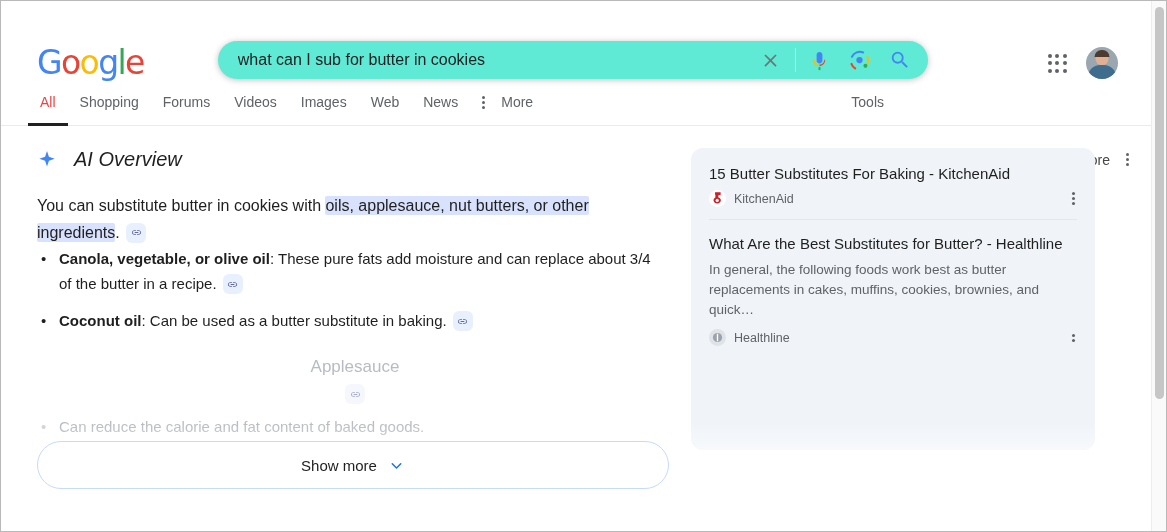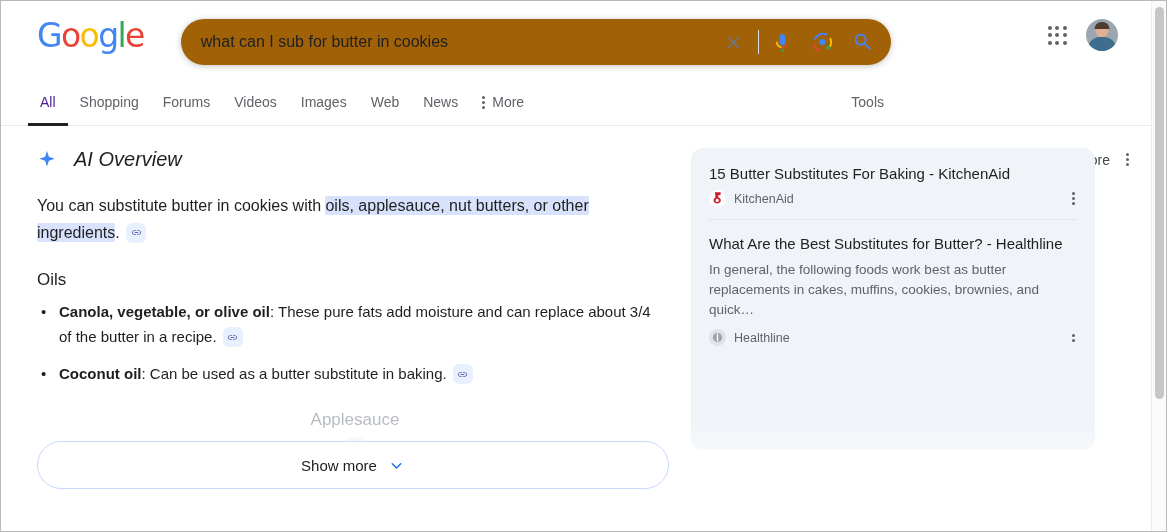--- a/index.html
+++ b/index.html
@@ -32,42 +32,43 @@
   }
 
   .page {
     position: absolute; top: 0; left: 0;
     width: 1151px; height: 532px;
     background: #fff;
   }
 
   
   .header {
-    display: flex; align-items: flex-start;
+    display: flex; align-items: flex-end;
     padding: 18px 0 0 0;
     height: 78px;
+    gap: 37px;
   }
   .logo {
     margin-left: 36px;
     font-size: 33px; line-height: 33px;
     letter-spacing: -1.6px;
     font-family: "DejaVu Sans", sans-serif;
     font-weight: 400;
     user-select: none;
   }
   .logo .b { color: #4285f4; }
   .logo .r { color: #ea4335; }
   .logo .y { color: #fbbc05; }
   .logo .g { color: #34a853; }
 
   .searchbar {
     margin-left: 37px;
-    width: 710px; height: 46px;
+    width: 710px; height: 38px;
     border-radius: 24px;
-    background: #a16207;
+    background: #5eead4;
     box-shadow: 0 1px 6px rgba(32,33,36,.28);
     display: flex; align-items: center;
     padding: 0 8px 0 20px;
   }
   .search-input {
     flex: 1;
     border: none; outline: none;
     font-size: 16px; color: #202124;
     font-family: "Liberation Sans", sans-serif;
     background: transparent;
@@ -136,25 +137,25 @@
     padding-left: 27px;
     border-bottom: 1px solid #ebebeb;
   }
   .tab {
     font-size: 14px; color: #5f6368;
     padding: 0 12px; height: 47px;
     display: flex; align-items: center;
     cursor: pointer; white-space: nowrap;
   }
   .tab.active {
-    color: #4c1d95;
+    color: #ef4444;
     box-shadow: inset 0 -3px 0 #202124;
   }
   .tab-more {
-    display: flex; align-items: center; gap: 7px;
+    display: flex; align-items: center; gap: 16px;
     font-size: 14px; color: #5f6368;
     padding: 0 12px; cursor: pointer;
   }
   .kebab-v {
     display: flex; flex-direction: column; gap: 2px; align-items: center;
   }
   .kebab-v i {
     width: 3px; height: 3px; border-radius: 50%; background: #5f6368;
     display: block;
   }
@@ -426,21 +427,20 @@
         <div class="answer">
           <span>You can substitute butter in cookies with </span><span class="hl">oils, applesauce, nut butters, or other ingredients</span><span>.</span>
           <span class="cite">
             <svg width="11" height="11" viewBox="0 0 24 24">
               <path fill="#5f6aa8" d="M3.9 12c0-1.71 1.39-3.1 3.1-3.1h4V7H7c-2.76 0-5 2.24-5 5s2.24 5 5 5h4v-1.9H7c-1.71 0-3.1-1.39-3.1-3.1zM8 13h8v-2H8v2zm9-6h-4v1.9h4c1.71 0 3.1 1.39 3.1 3.1s-1.39 3.1-3.1 3.1h-4V17h4c2.76 0 5-2.24 5-5s-2.24-5-5-5z"></path>
             </svg>
           </span>
         </div>
 
         <div>
-          <div class="sec-title">Oils</div>
           <ul class="bullets">
             <li>
               <b>Canola, vegetable, or olive oil</b><span>: These pure fats add moisture and can replace about 3/4 of the butter in a recipe.</span>
               <span class="cite">
                 <svg width="11" height="11" viewBox="0 0 24 24">
                   <path fill="#5f6aa8" d="M3.9 12c0-1.71 1.39-3.1 3.1-3.1h4V7H7c-2.76 0-5 2.24-5 5s2.24 5 5 5h4v-1.9H7c-1.71 0-3.1-1.39-3.1-3.1zM8 13h8v-2H8v2zm9-6h-4v1.9h4c1.71 0 3.1 1.39 3.1 3.1s-1.39 3.1-3.1 3.1h-4V17h4c2.76 0 5-2.24 5-5s-2.24-5-5-5z"></path>
                 </svg>
               </span>
             </li>
             <li>

